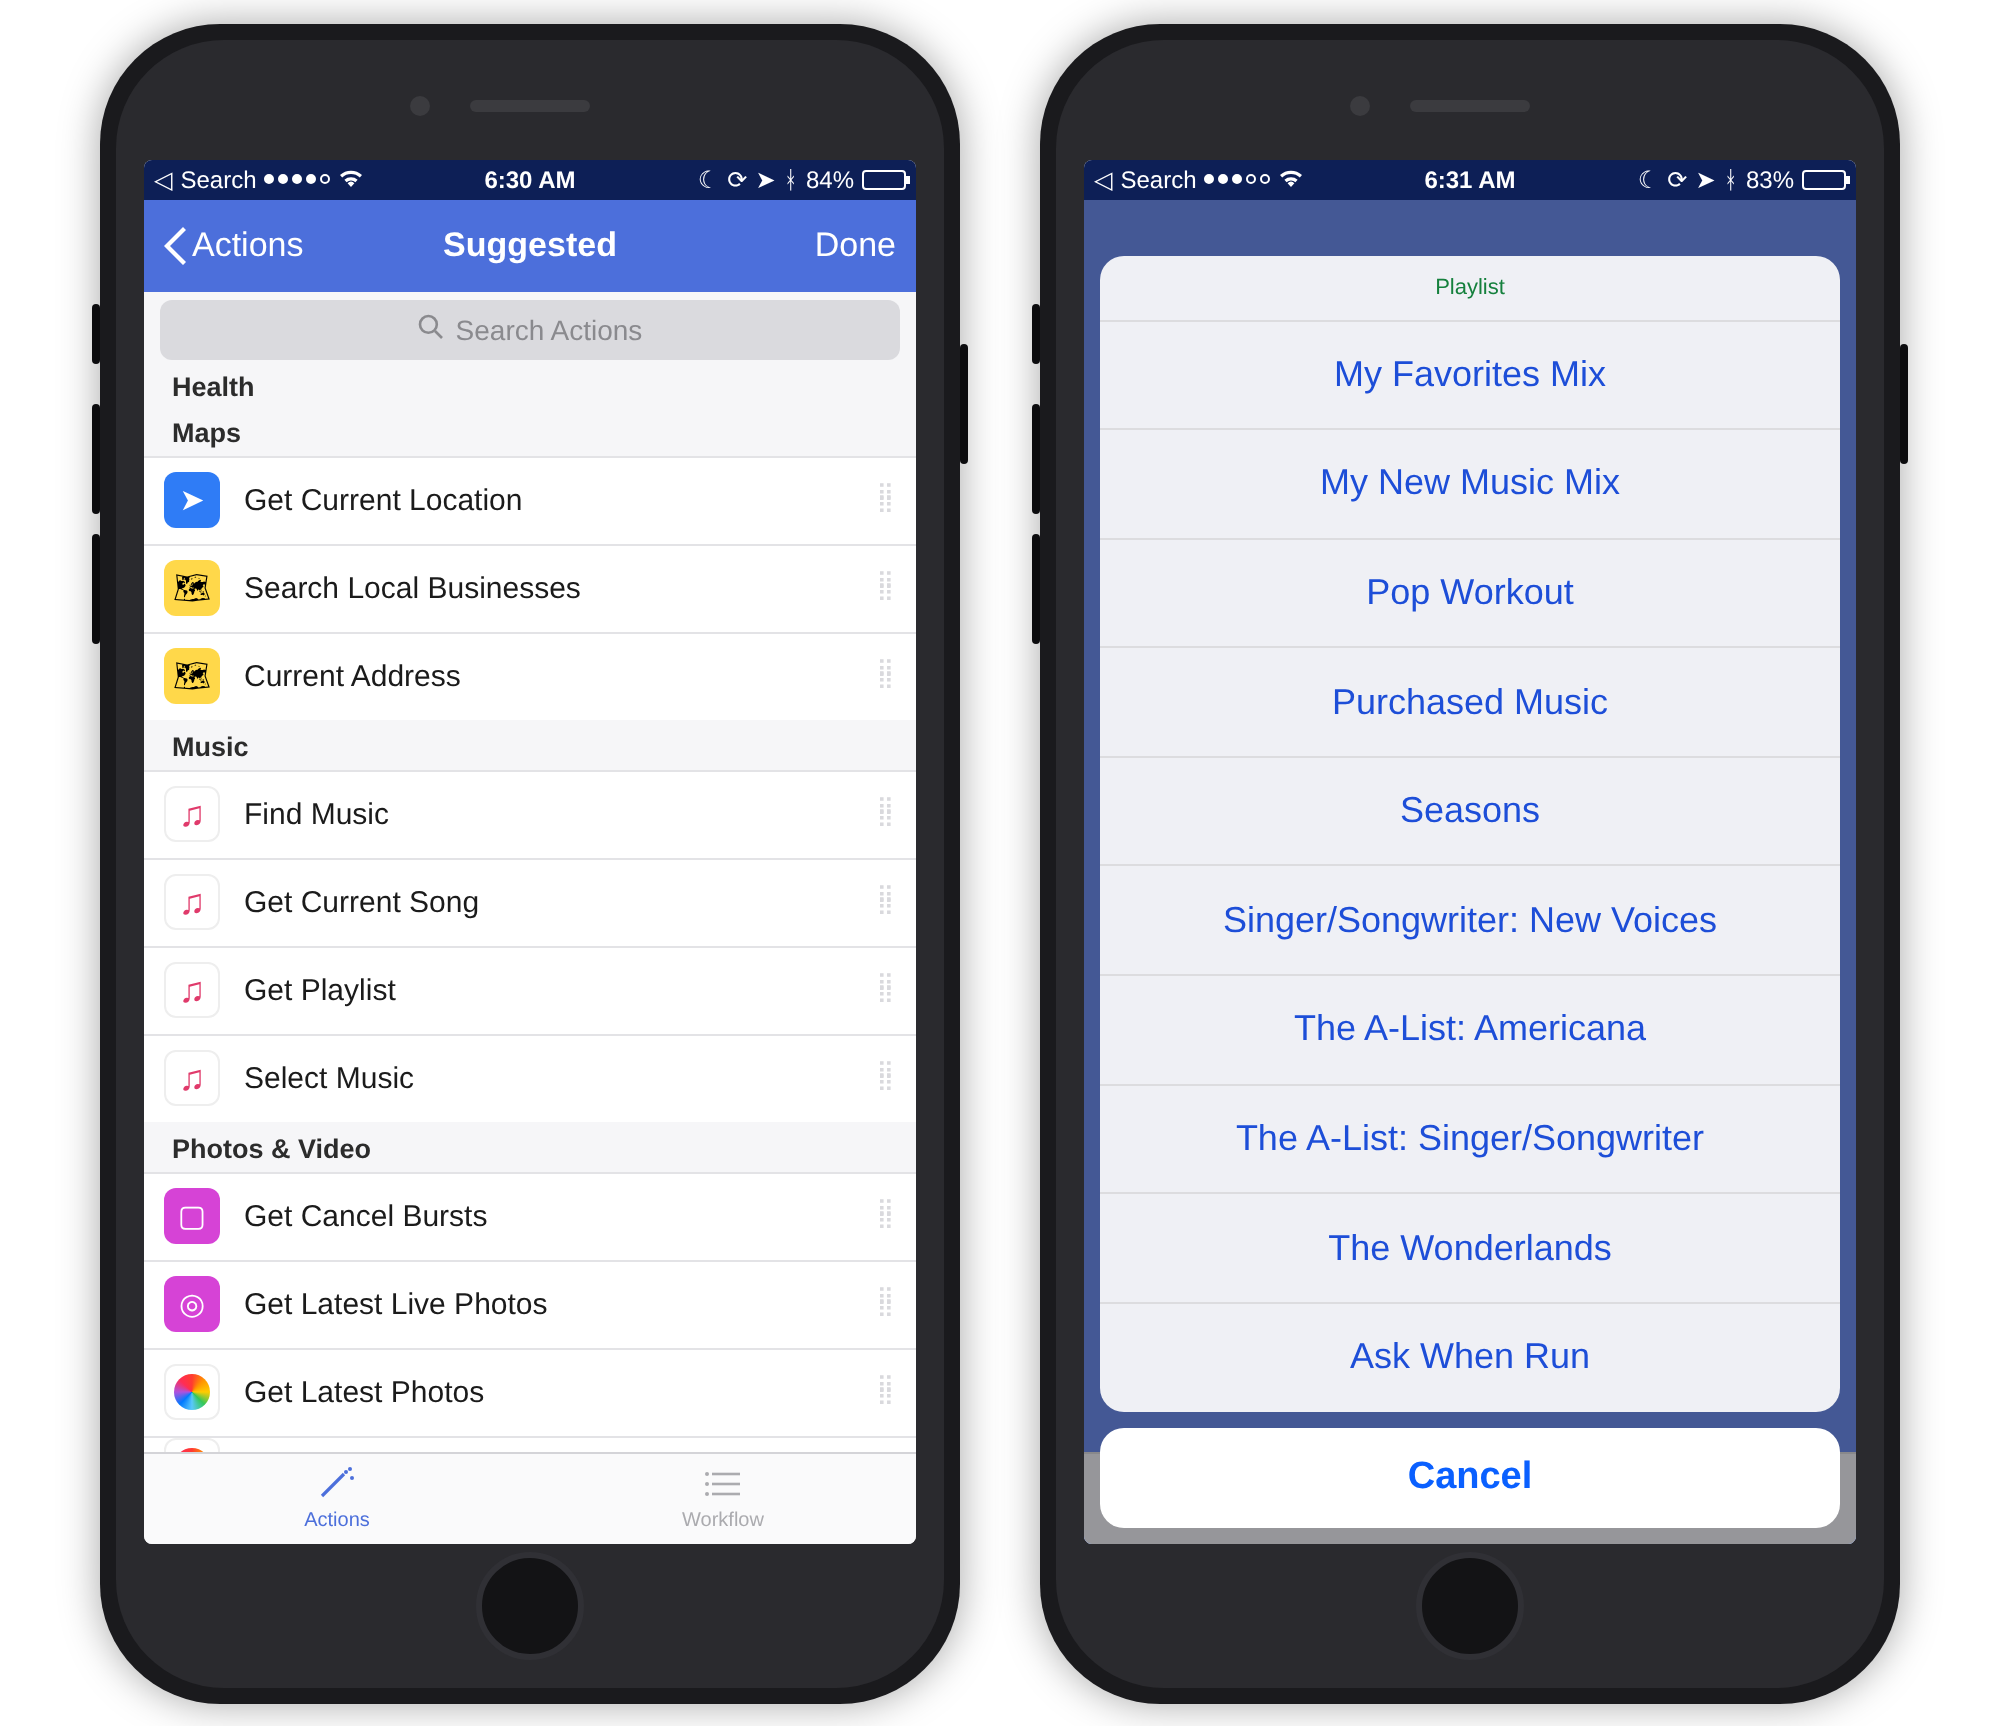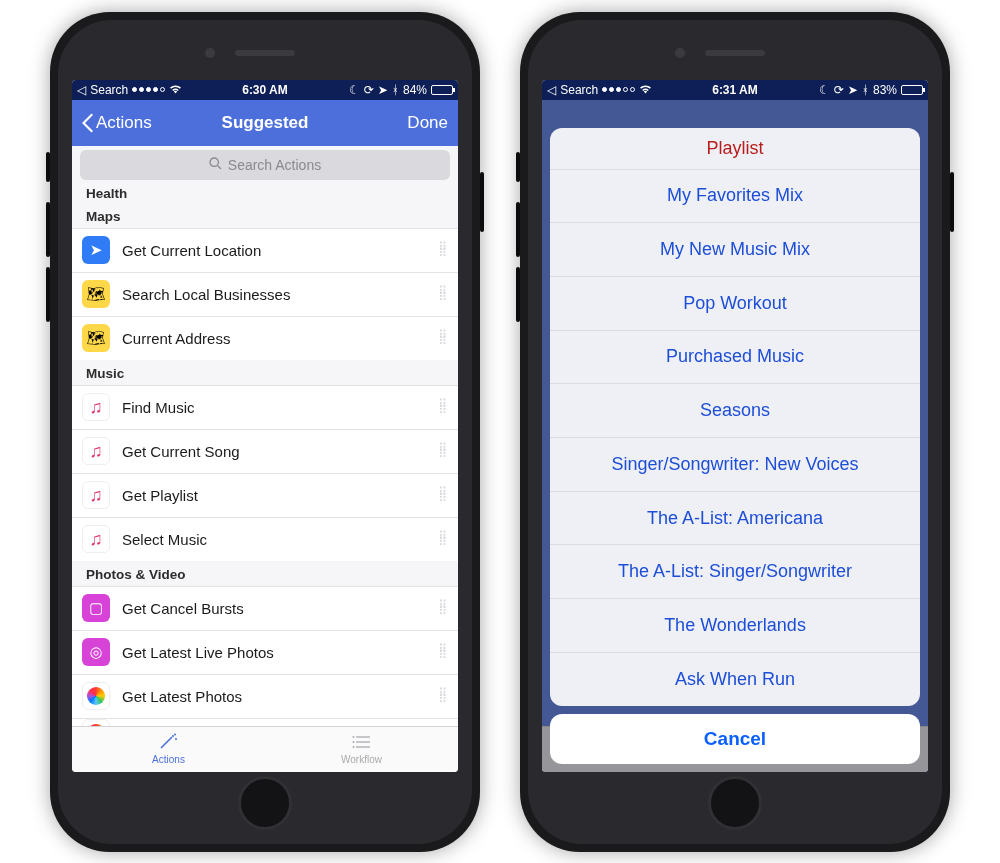--- a/index.html
+++ b/index.html
@@ -139,21 +139,21 @@
       display:flex; flex-direction:column; justify-content:flex-end;
       padding: 0 8px 8px 8px;
     }
     .sheet {
       background:rgba(247,247,249,.96);
       border-radius:12px; overflow:hidden; margin-bottom:8px;
       display:flex; flex-direction:column;
       flex:1; margin-top: 28px;
     }
     .sheet-title {
-      text-align:center; color:#b91c1c; font-size:18px; padding:10px 0;
+      text-align:center; color:#15803d; font-size:11px; padding:10px 0;
       border-bottom:0.5px solid #dcdcdf;
     }
     .sheet-item {
       flex:1; min-height:44px; display:flex; align-items:center; justify-content:center;
       color:#1d4ed8; font-size:18px; border-bottom:0.5px solid #dcdcdf;
     }
     .sheet-item:last-child { border-bottom:none; }
     .cancel {
       background:#fff; border-radius:12px; height:50px;
       display:flex; align-items:center; justify-content:center;

